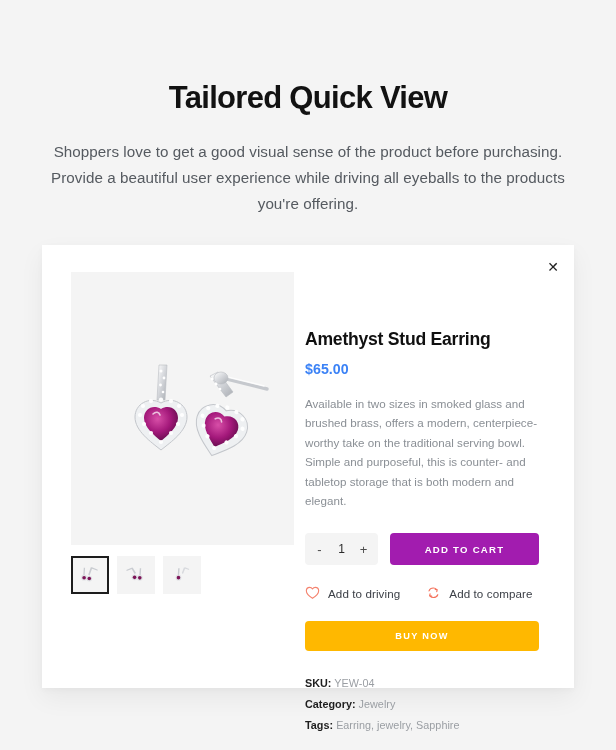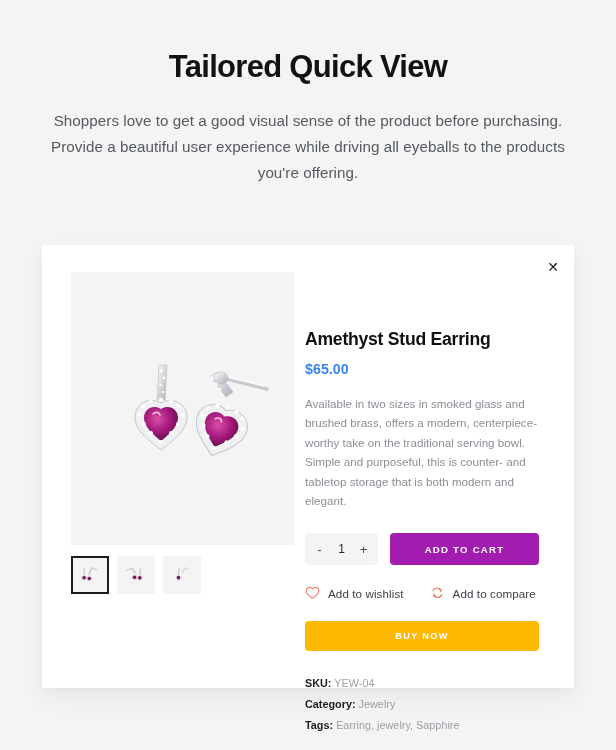--- a/index.html
+++ b/index.html
@@ -15,21 +15,21 @@
   .page {
     position: relative;
     width: 616px;
     height: 750px;
     background: #f4f4f4;
     overflow: hidden;
   }
 
   
   .header {
-    padding: 48px 24px 0 24px;
+    padding: 79px 24px 0 24px;
     text-align: center;
   }
 
   .page-title {
     font-size: 31px;
     line-height: 38px;
     font-weight: 700;
     letter-spacing: -0.7px;
     color: #121212;
   }
@@ -380,21 +380,21 @@
         <button class="add-to-cart-button">ADD TO CART</button>
       </div>
 
       <div class="meta-actions">
         <button class="meta-action">
           <span>
             <svg width="15" height="14" viewBox="0 0 16 15">
               <path d="M8 13.2C8 13.2 1.4 9.3 1.4 5.2 1.4 3 3 1.5 5 1.5c1.4 0 2.4.8 3 1.7.6-.9 1.6-1.7 3-1.7 2 0 3.6 1.5 3.6 3.7 0 4.1-6.6 8-6.6 8z" fill="none" stroke="#f4836f" stroke-width="1.2" stroke-linejoin="round"></path>
             </svg>
           </span>
-          <span class="meta-action-label">Add to wishlist</span>
+          <span class="meta-action-label">Add to driving</span>
         </button>
 
         <button class="meta-action">
           <span>
             <svg width="15" height="14" viewBox="0 0 16 15">
               <path d="M3.2 5.2C3.9 3.4 5.7 2.2 7.8 2.2c1.6 0 3 .7 3.9 1.8" fill="none" stroke="#f4705a" stroke-width="1.2" stroke-linecap="round"></path>
               <path d="M9.8 3.7l2.1.3-.4 2.1" fill="none" stroke="#f4705a" stroke-width="1.2" stroke-linecap="round" stroke-linejoin="round"></path>
               <path d="M12.6 9.3c-.7 1.8-2.5 3-4.6 3-1.6 0-3-.7-3.9-1.8" fill="none" stroke="#f4705a" stroke-width="1.2" stroke-linecap="round"></path>
               <path d="M6 10.8l-2.1-.3.4-2.1" fill="none" stroke="#f4705a" stroke-width="1.2" stroke-linecap="round" stroke-linejoin="round"></path>
             </svg>

